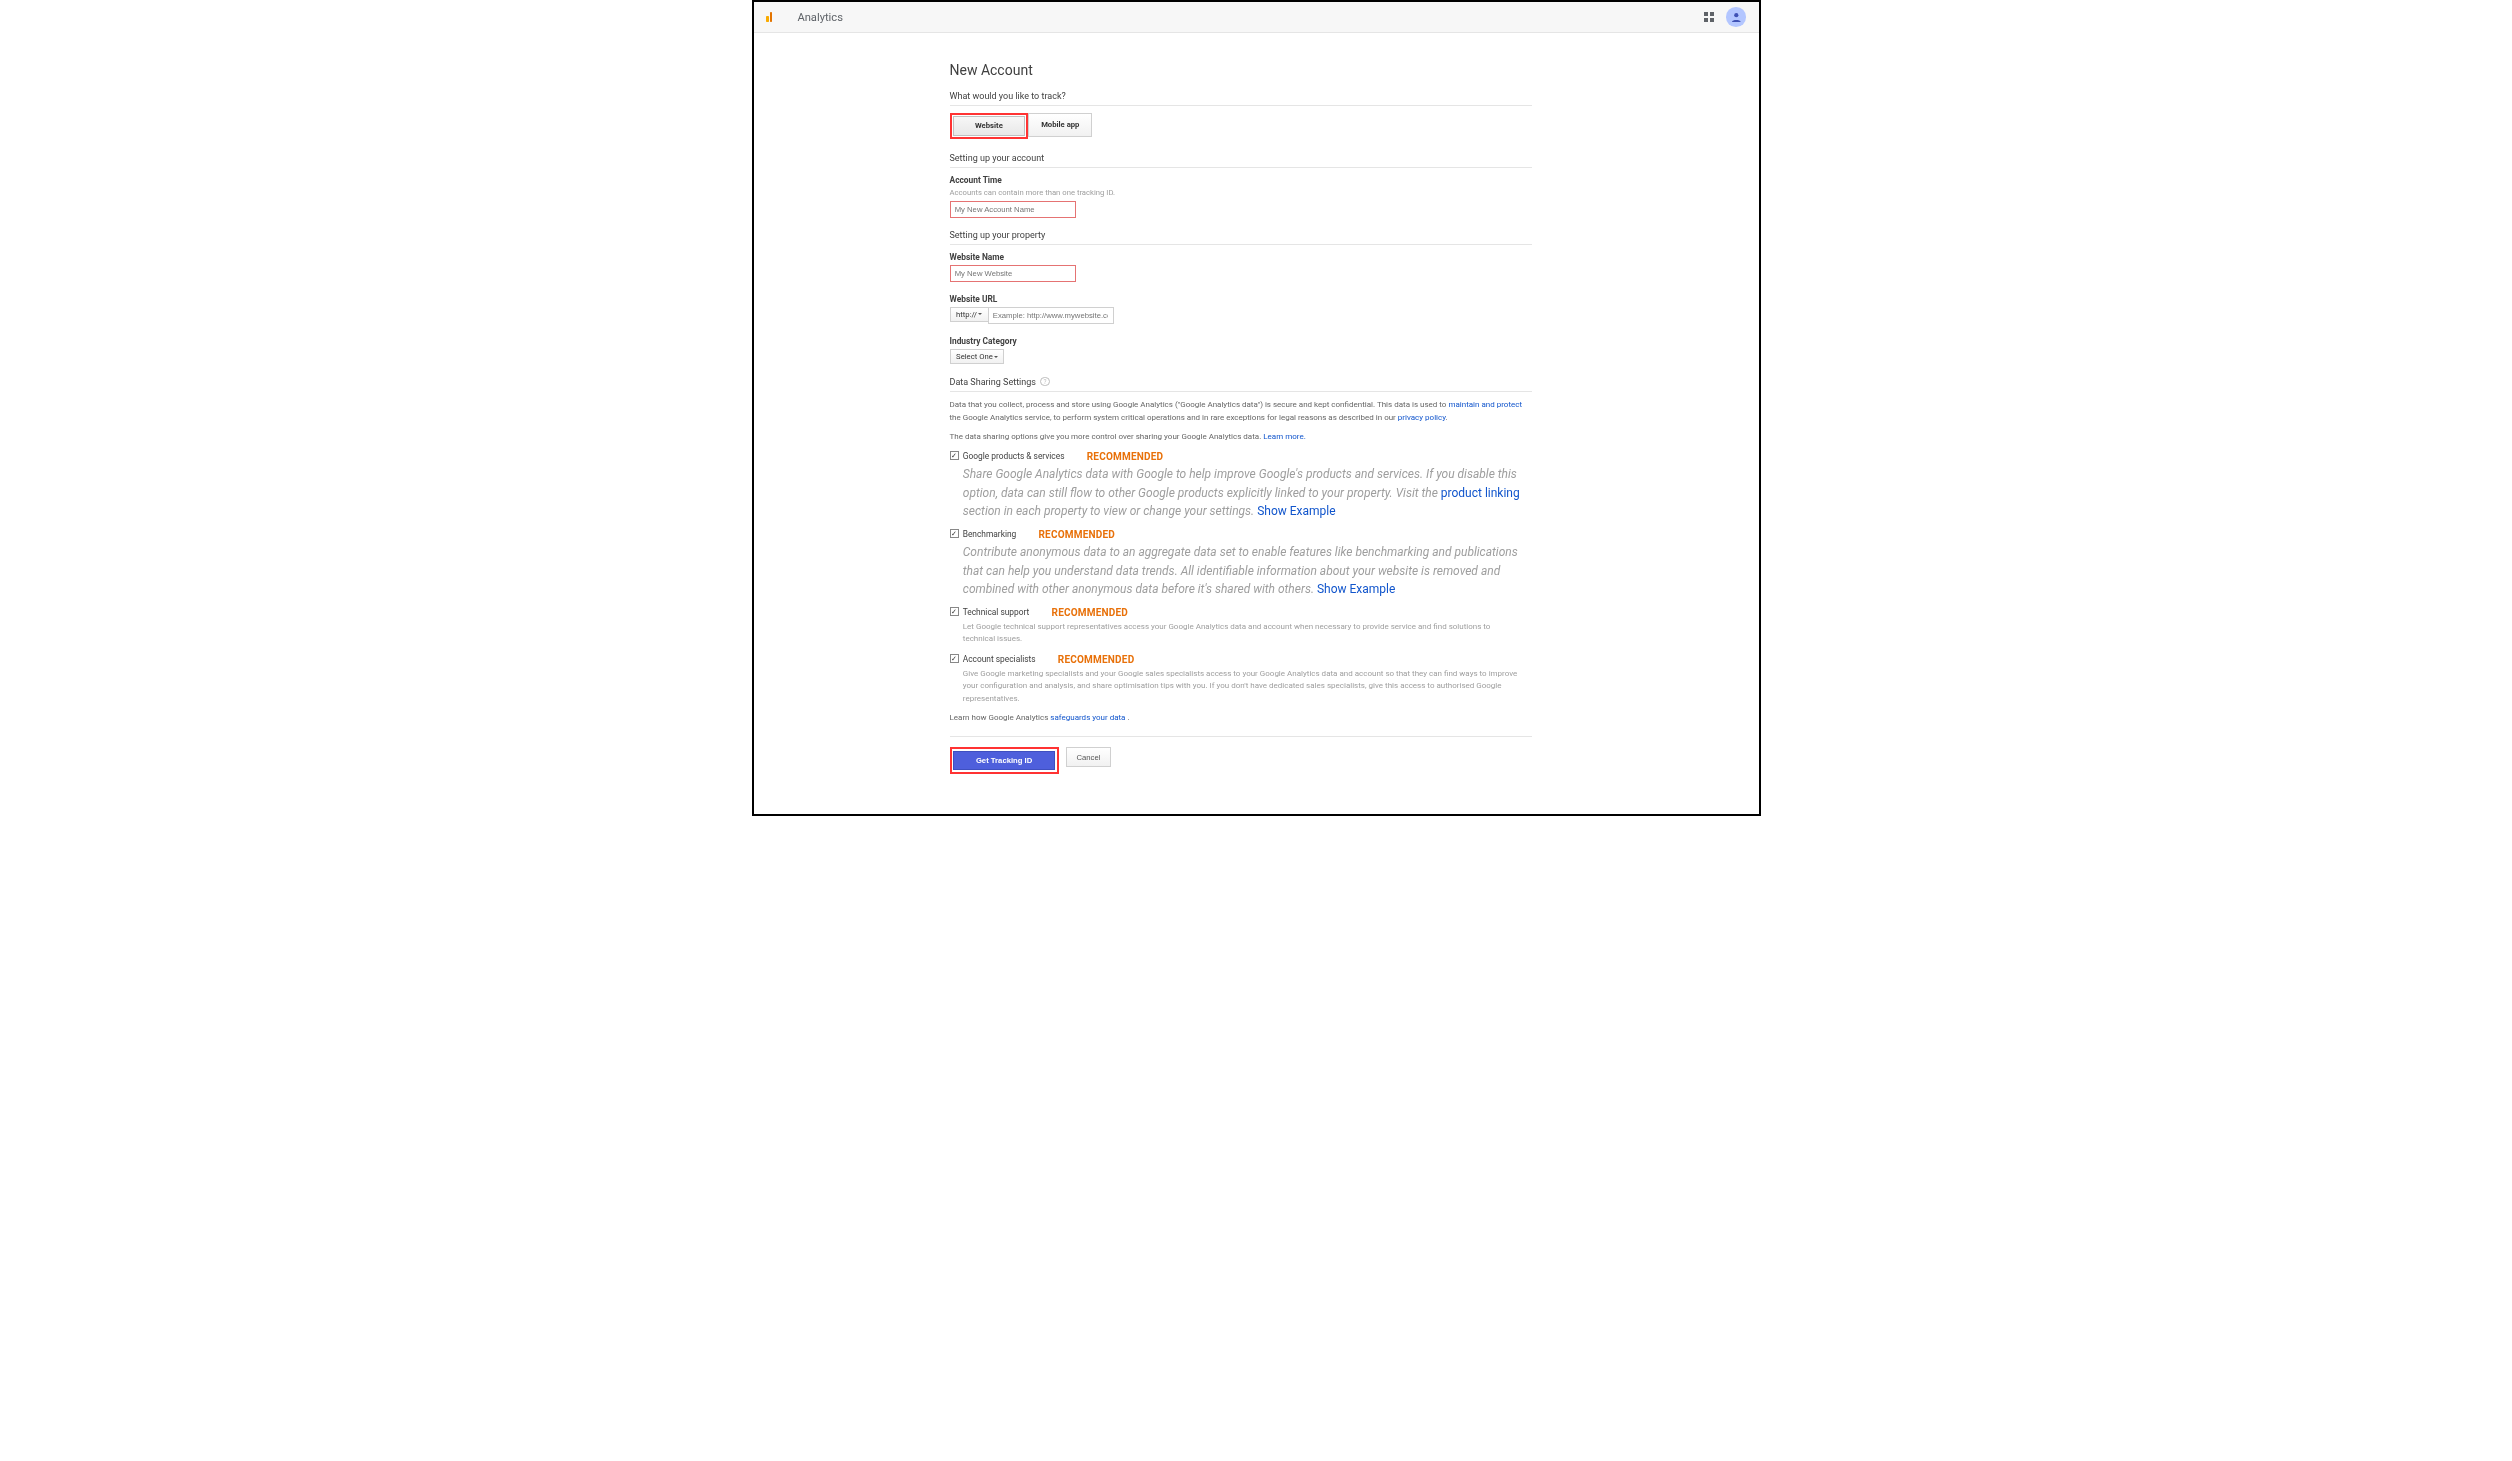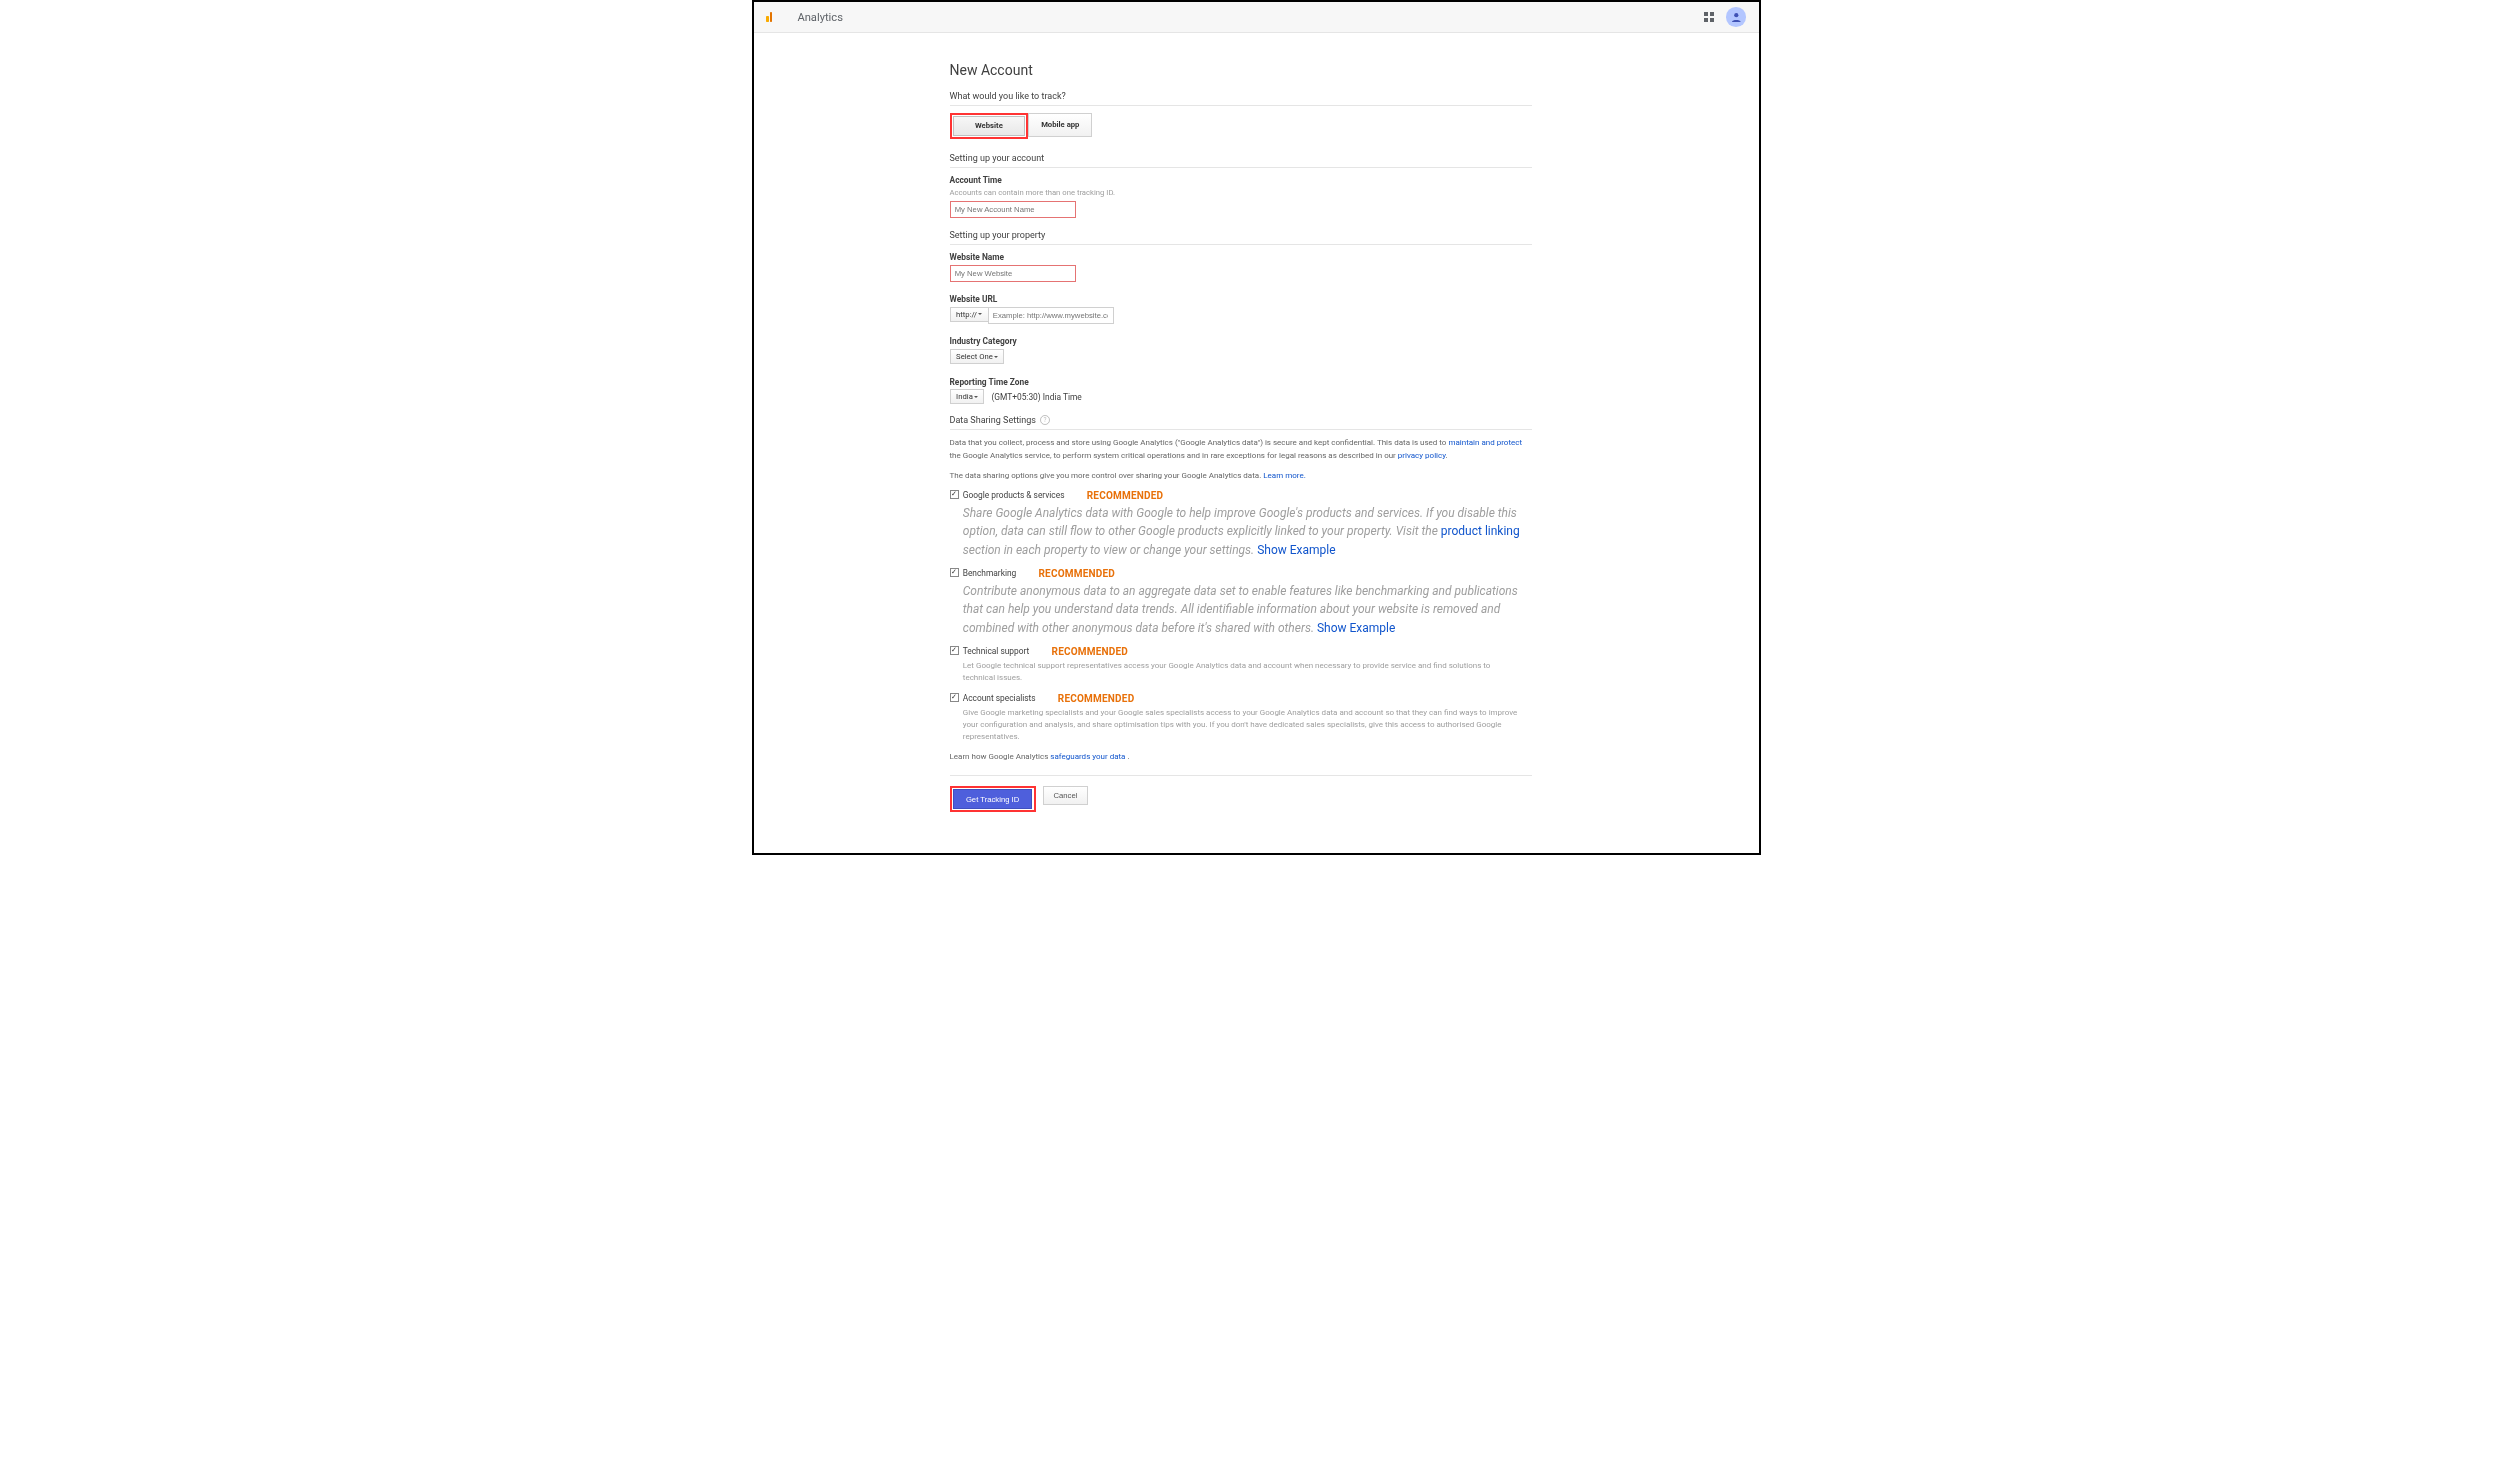--- a/index.html
+++ b/index.html
@@ -117,21 +117,21 @@
   .check-desc { font-size: 12px; color: #9e9e9e; font-style: italic; line-height: 1.55; margin: 2.1px 0 8.4px 13.3px; width: 561px; }
   .check-desc .inline-link { font-style: normal; }
   .check-desc-plain { font-size: 8px; color: #9e9e9e; line-height: 1.55; margin: 2.1px 0 8.4px 13.3px; width: 561px; }
   .footer-bar {
     border-top: 0.7px solid #e5e5e5;
     padding: 9.8px 0 12.6px 0;
     display: flex; gap: 7px; margin-top: 14px; width: 582px;
   }
   .btn-primary {
     background: #4e5fdc; color: #fff; border: 0.7px solid #3f4fc0;
-    height: 19.6px; padding: 0 12px; font-size: 7.7px; font-weight: 400;
+    height: 19.6px; padding: 0 22px; font-size: 7.7px; font-weight: 700;
     cursor: pointer;
   }
   .primary-wrap.highlight { border: 2.1px solid #ff3333; padding: 1.4px; display: inline-block; }
   .btn-cancel {
     background: linear-gradient(#fff,#f1f1f1); color: #555;
     border: 0.7px solid #d0d0d0; height: 19.6px; padding: 0 9.8px;
     font-size: 7.7px; cursor: pointer;
   }
   .learn-line { font-size: 8px; color: #666; margin: 2.8px 0 2.8px 0; }
 </style>
@@ -201,30 +201,20 @@
     </div>
 
     <div class="field-group">
       <div class="field-label">Industry Category</div>
       <div class="dropdown-btn">
         <span>Select One</span>
         <span class="chevron"></span>
       </div>
     </div>
 
-    <div class="field-group section-block">
-      <div class="field-label">Reporting Time Zone</div>
-      <div class="tz-row">
-        <div class="dropdown-btn">
-          <span>India</span>
-          <span class="chevron"></span>
-        </div>
-        <div class="tz-text">(GMT+05:30) India Time</div>
-      </div>
-    </div>
 
     <div class="section-head">
       <span>Data Sharing Settings</span>
       <span class="help-icon">?</span>
     </div>
 
     <div class="body-text">
       <span>Data that you collect, process and store using Google Analytics ("Google Analytics data") is secure and kept confidential. This data is used to </span><a class="inline-link">maintain and protect</a><span> the Google Analytics service, to perform system critical operations and in rare exceptions for legal reasons as described in our </span><a class="inline-link">privacy policy</a><span>.</span>
     </div>
 

